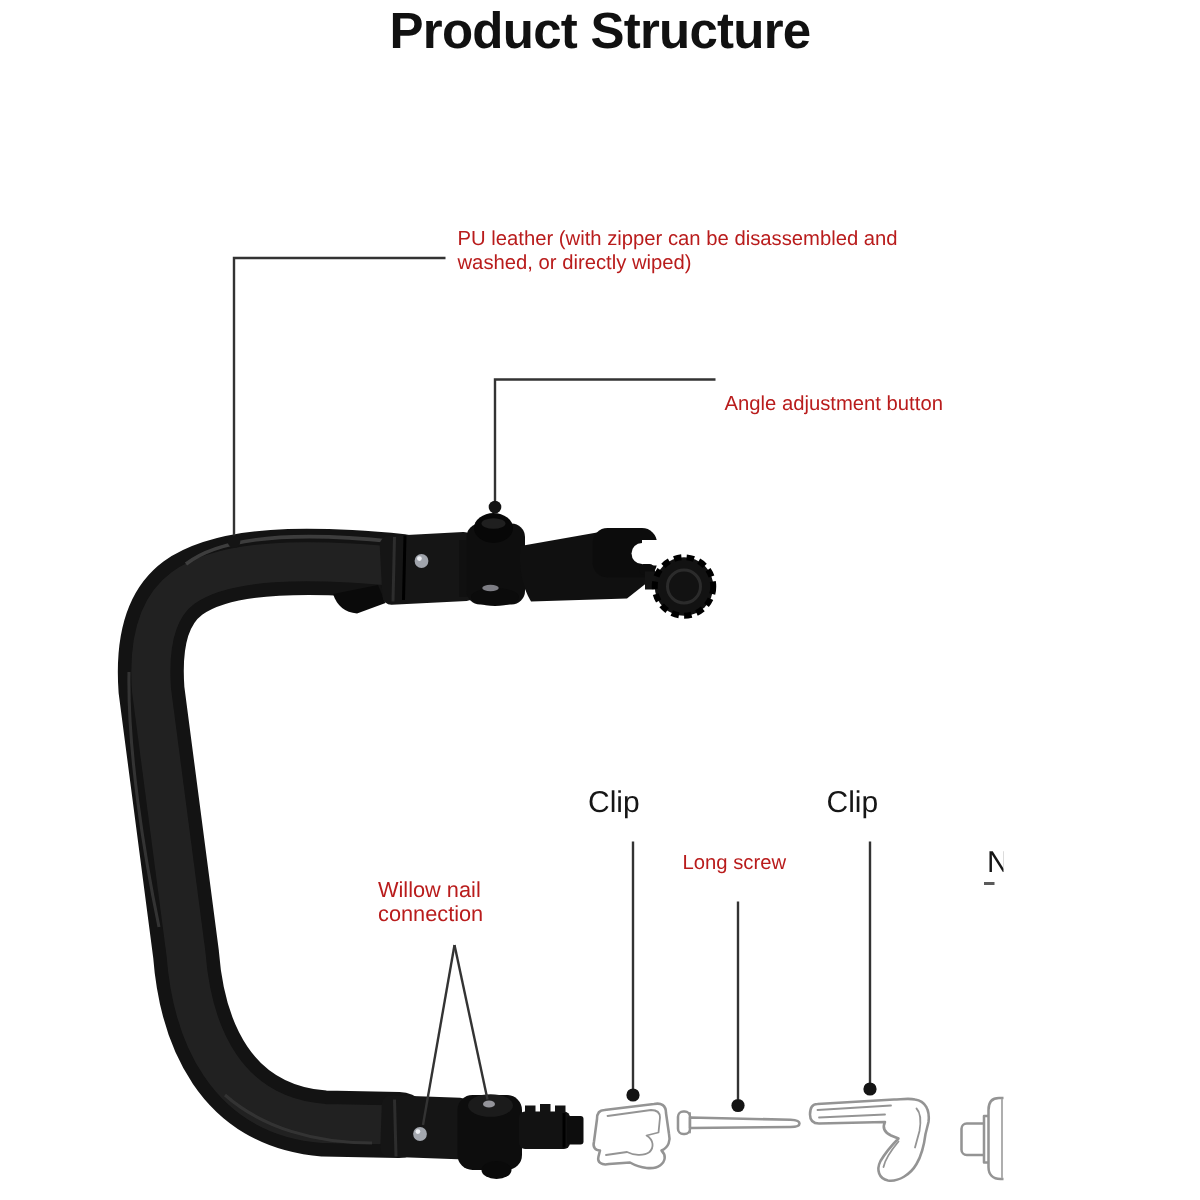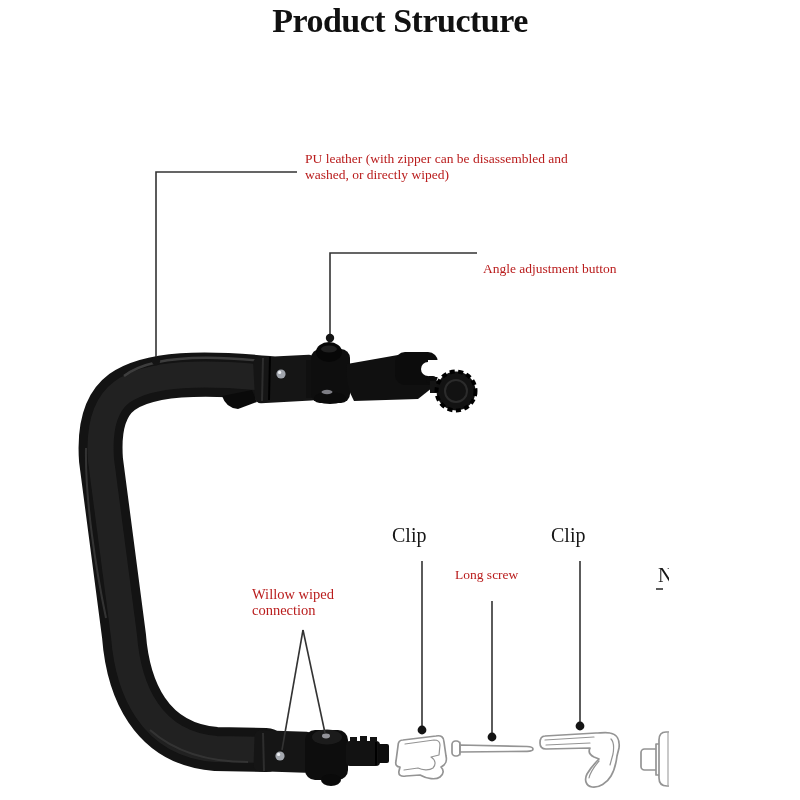--- a/index.html
+++ b/index.html
@@ -1,17 +1,17 @@
 <!DOCTYPE html>
 <html><head>
 <meta charset="utf-8">
 <style>
   html,body{margin:0;padding:0;background:#ffffff;}
   #page{position:relative;width:669px;height:800px;background:#ffffff;overflow:hidden;
-        font-family:Liberation Serif, serif;}
+        font-family:Liberation Sans, sans-serif;}
   #scene{position:absolute;left:0;top:0;width:800px;height:800px;}
   .lbl{position:absolute;color:#b91c1c;}
   #title{left:0;top:2px;width:800px;text-align:center;font-size:34px;line-height:38px;
          font-weight:700;color:#111;letter-spacing:-0.5px;}
   #lbl-pu{left:305px;top:151px;width:303px;font-size:13.5px;line-height:15.5px;}
   #lbl-angle{left:483px;top:245px;font-size:13.5px;line-height:15px;margin-top:16px;}
   #lbl-willow{left:252px;top:586px;width:82px;font-size:14.5px;line-height:16px;}
   #lbl-clip-left{left:392px;top:524px;font-size:20px;line-height:23px;color:#161616;}
   #lbl-clip-right{left:551px;top:524px;font-size:20px;line-height:23px;color:#161616;}
   #lbl-screw{left:455px;top:567px;font-size:13.5px;line-height:15px;text-align:right;}
@@ -134,18 +134,18 @@
                  L 687 786 C 692 786 695 783 695 778 L 695 740 C 695 735 692 732 687 732 L 666 732 Z"></path>
         <path d="M 668 733 L 668 785 M 676 732 L 676 786 M 684 733 L 684 785" fill="none" stroke-width="1.2" stroke="#a6a6a6"></path>
         <path d="M 695 747 C 700 749 702 753 702 759" fill="none" stroke-width="1.2"></path>
       </g>
     </g>
   </svg>
 
   <div class="lbl" id="title">Product Structure</div>
   <div class="lbl" id="lbl-pu">PU leather (with zipper can be disassembled and washed, or directly wiped)</div>
   <div class="lbl" id="lbl-angle">Angle adjustment button</div>
-  <div class="lbl" id="lbl-willow">Willow wiped connection</div>
+  <div class="lbl" id="lbl-willow">Willow nail connection</div>
   <div class="lbl" id="lbl-clip-left">Clip</div>
   <div class="lbl" id="lbl-screw">Long screw</div>
   <div class="lbl" id="lbl-clip-right">Clip</div>
   <div class="lbl" id="lbl-nut">Nut</div>
 </div>
 
 </body></html>

